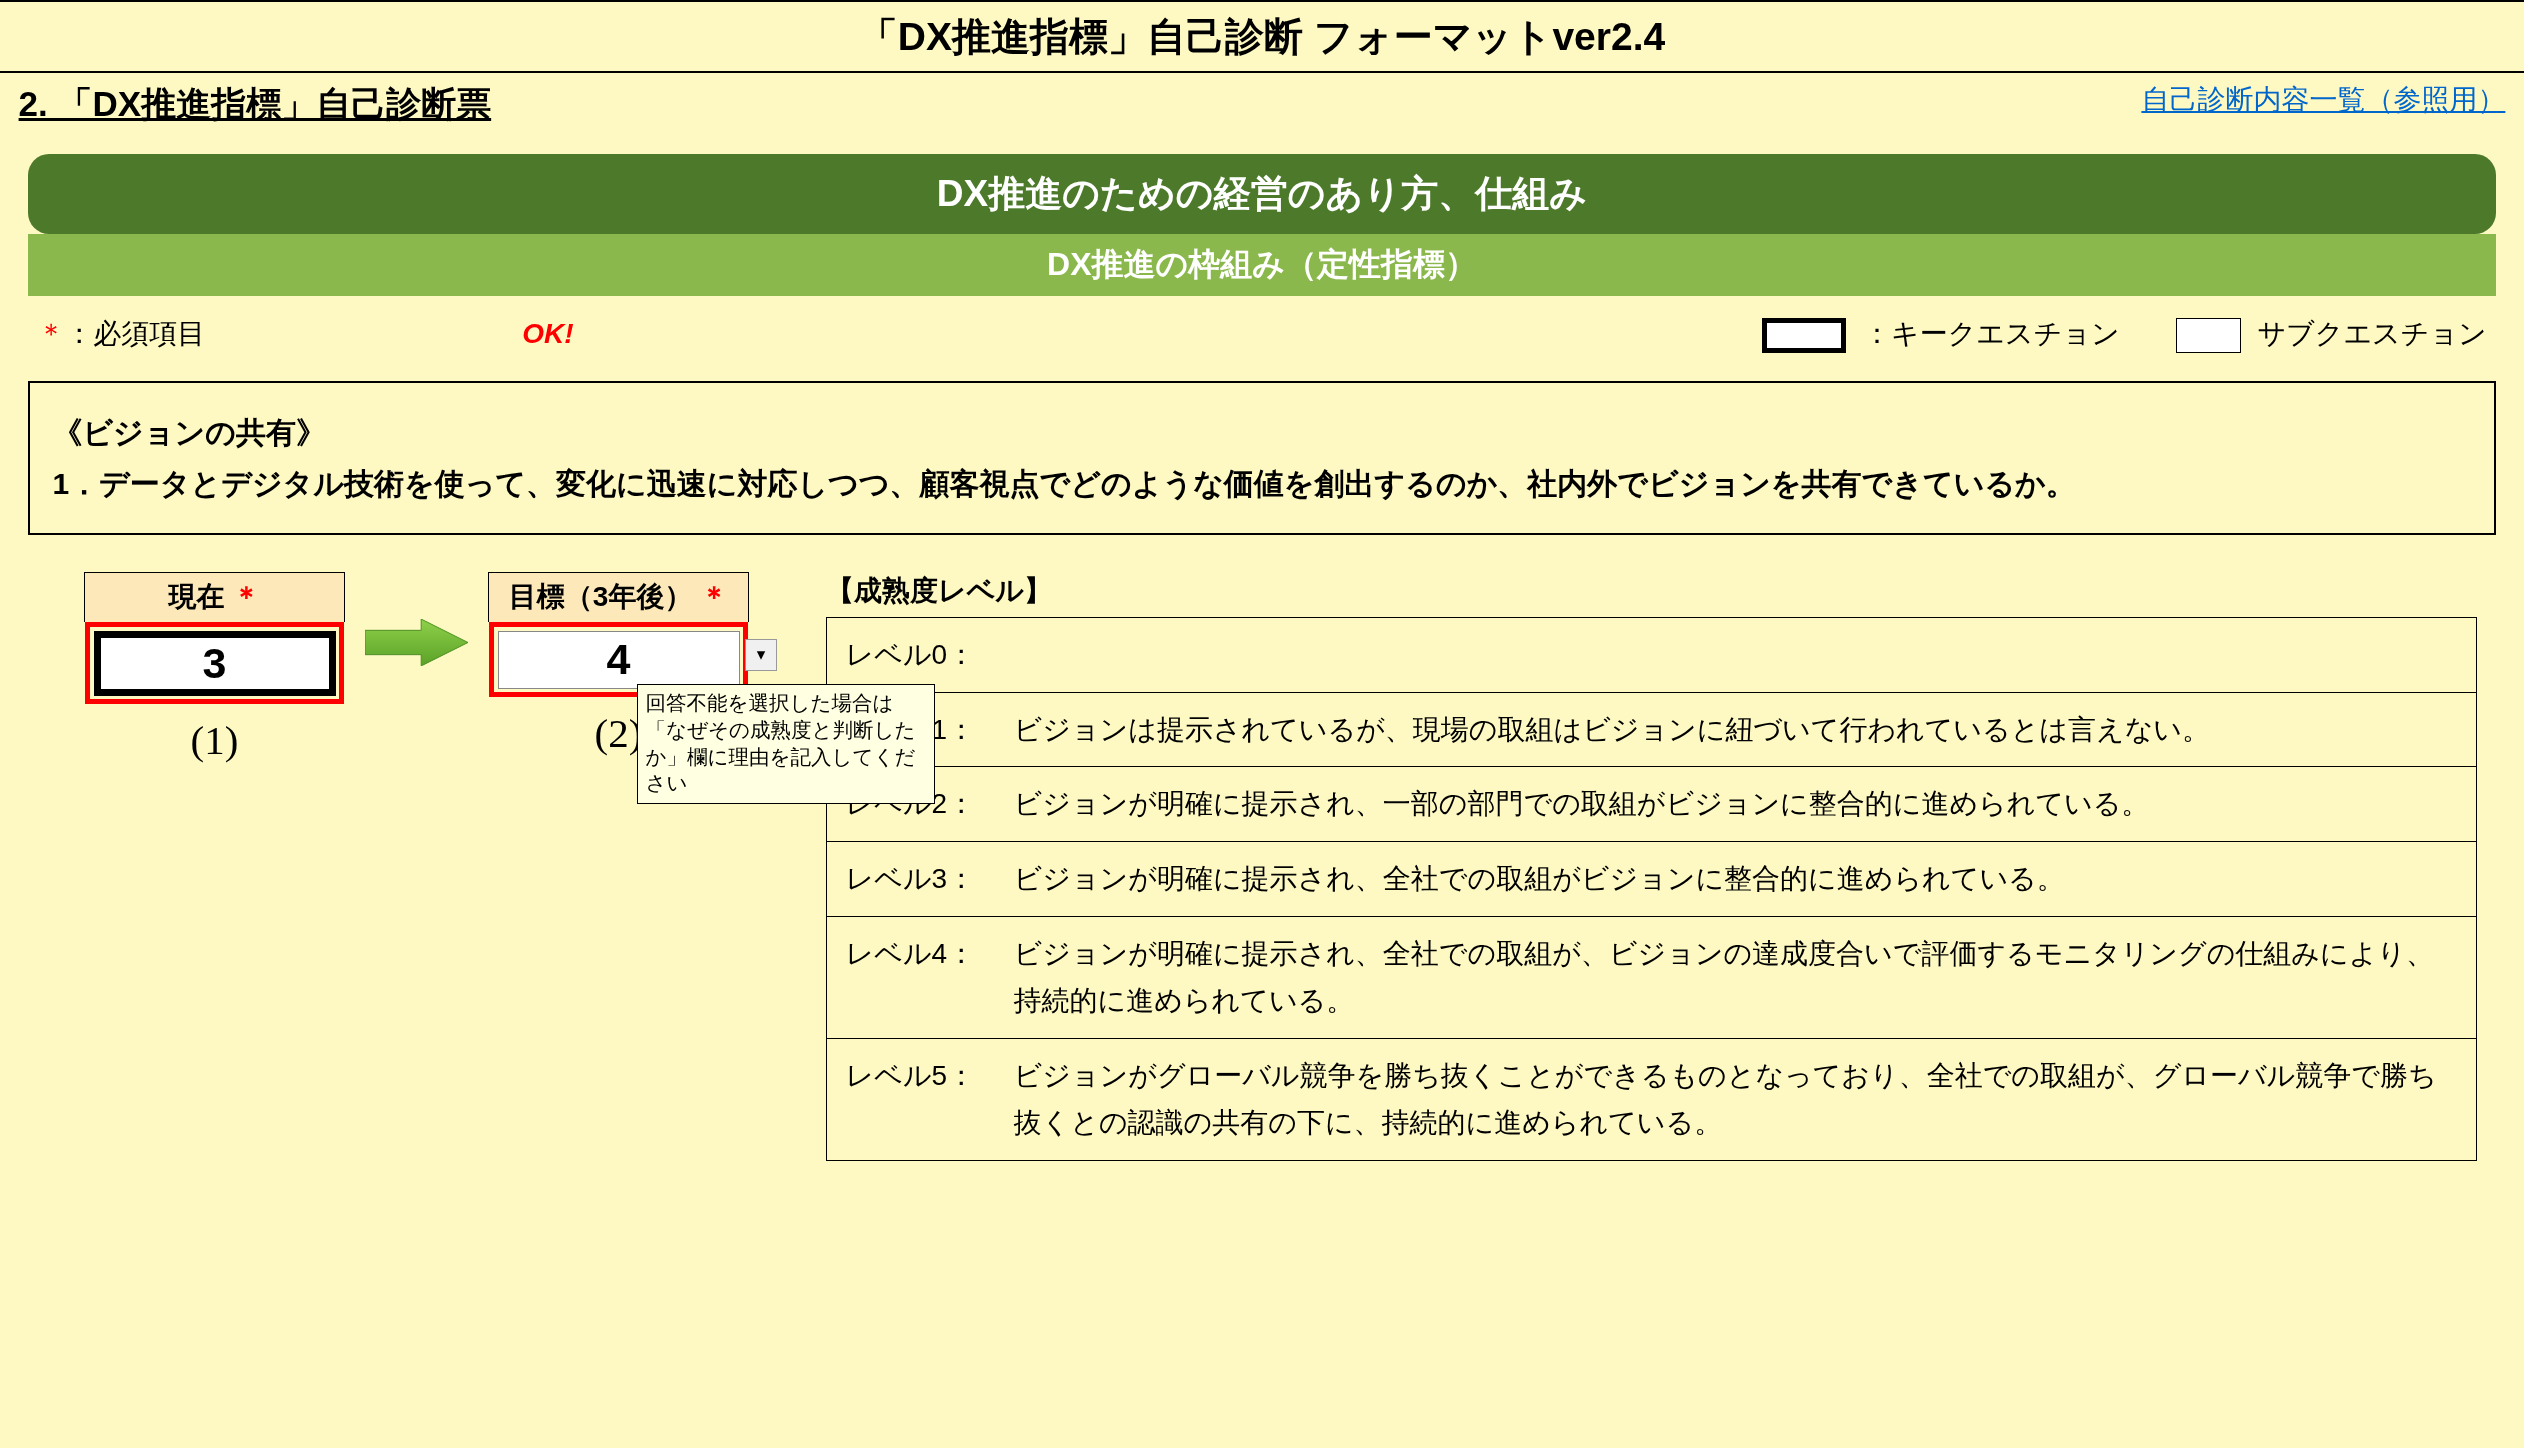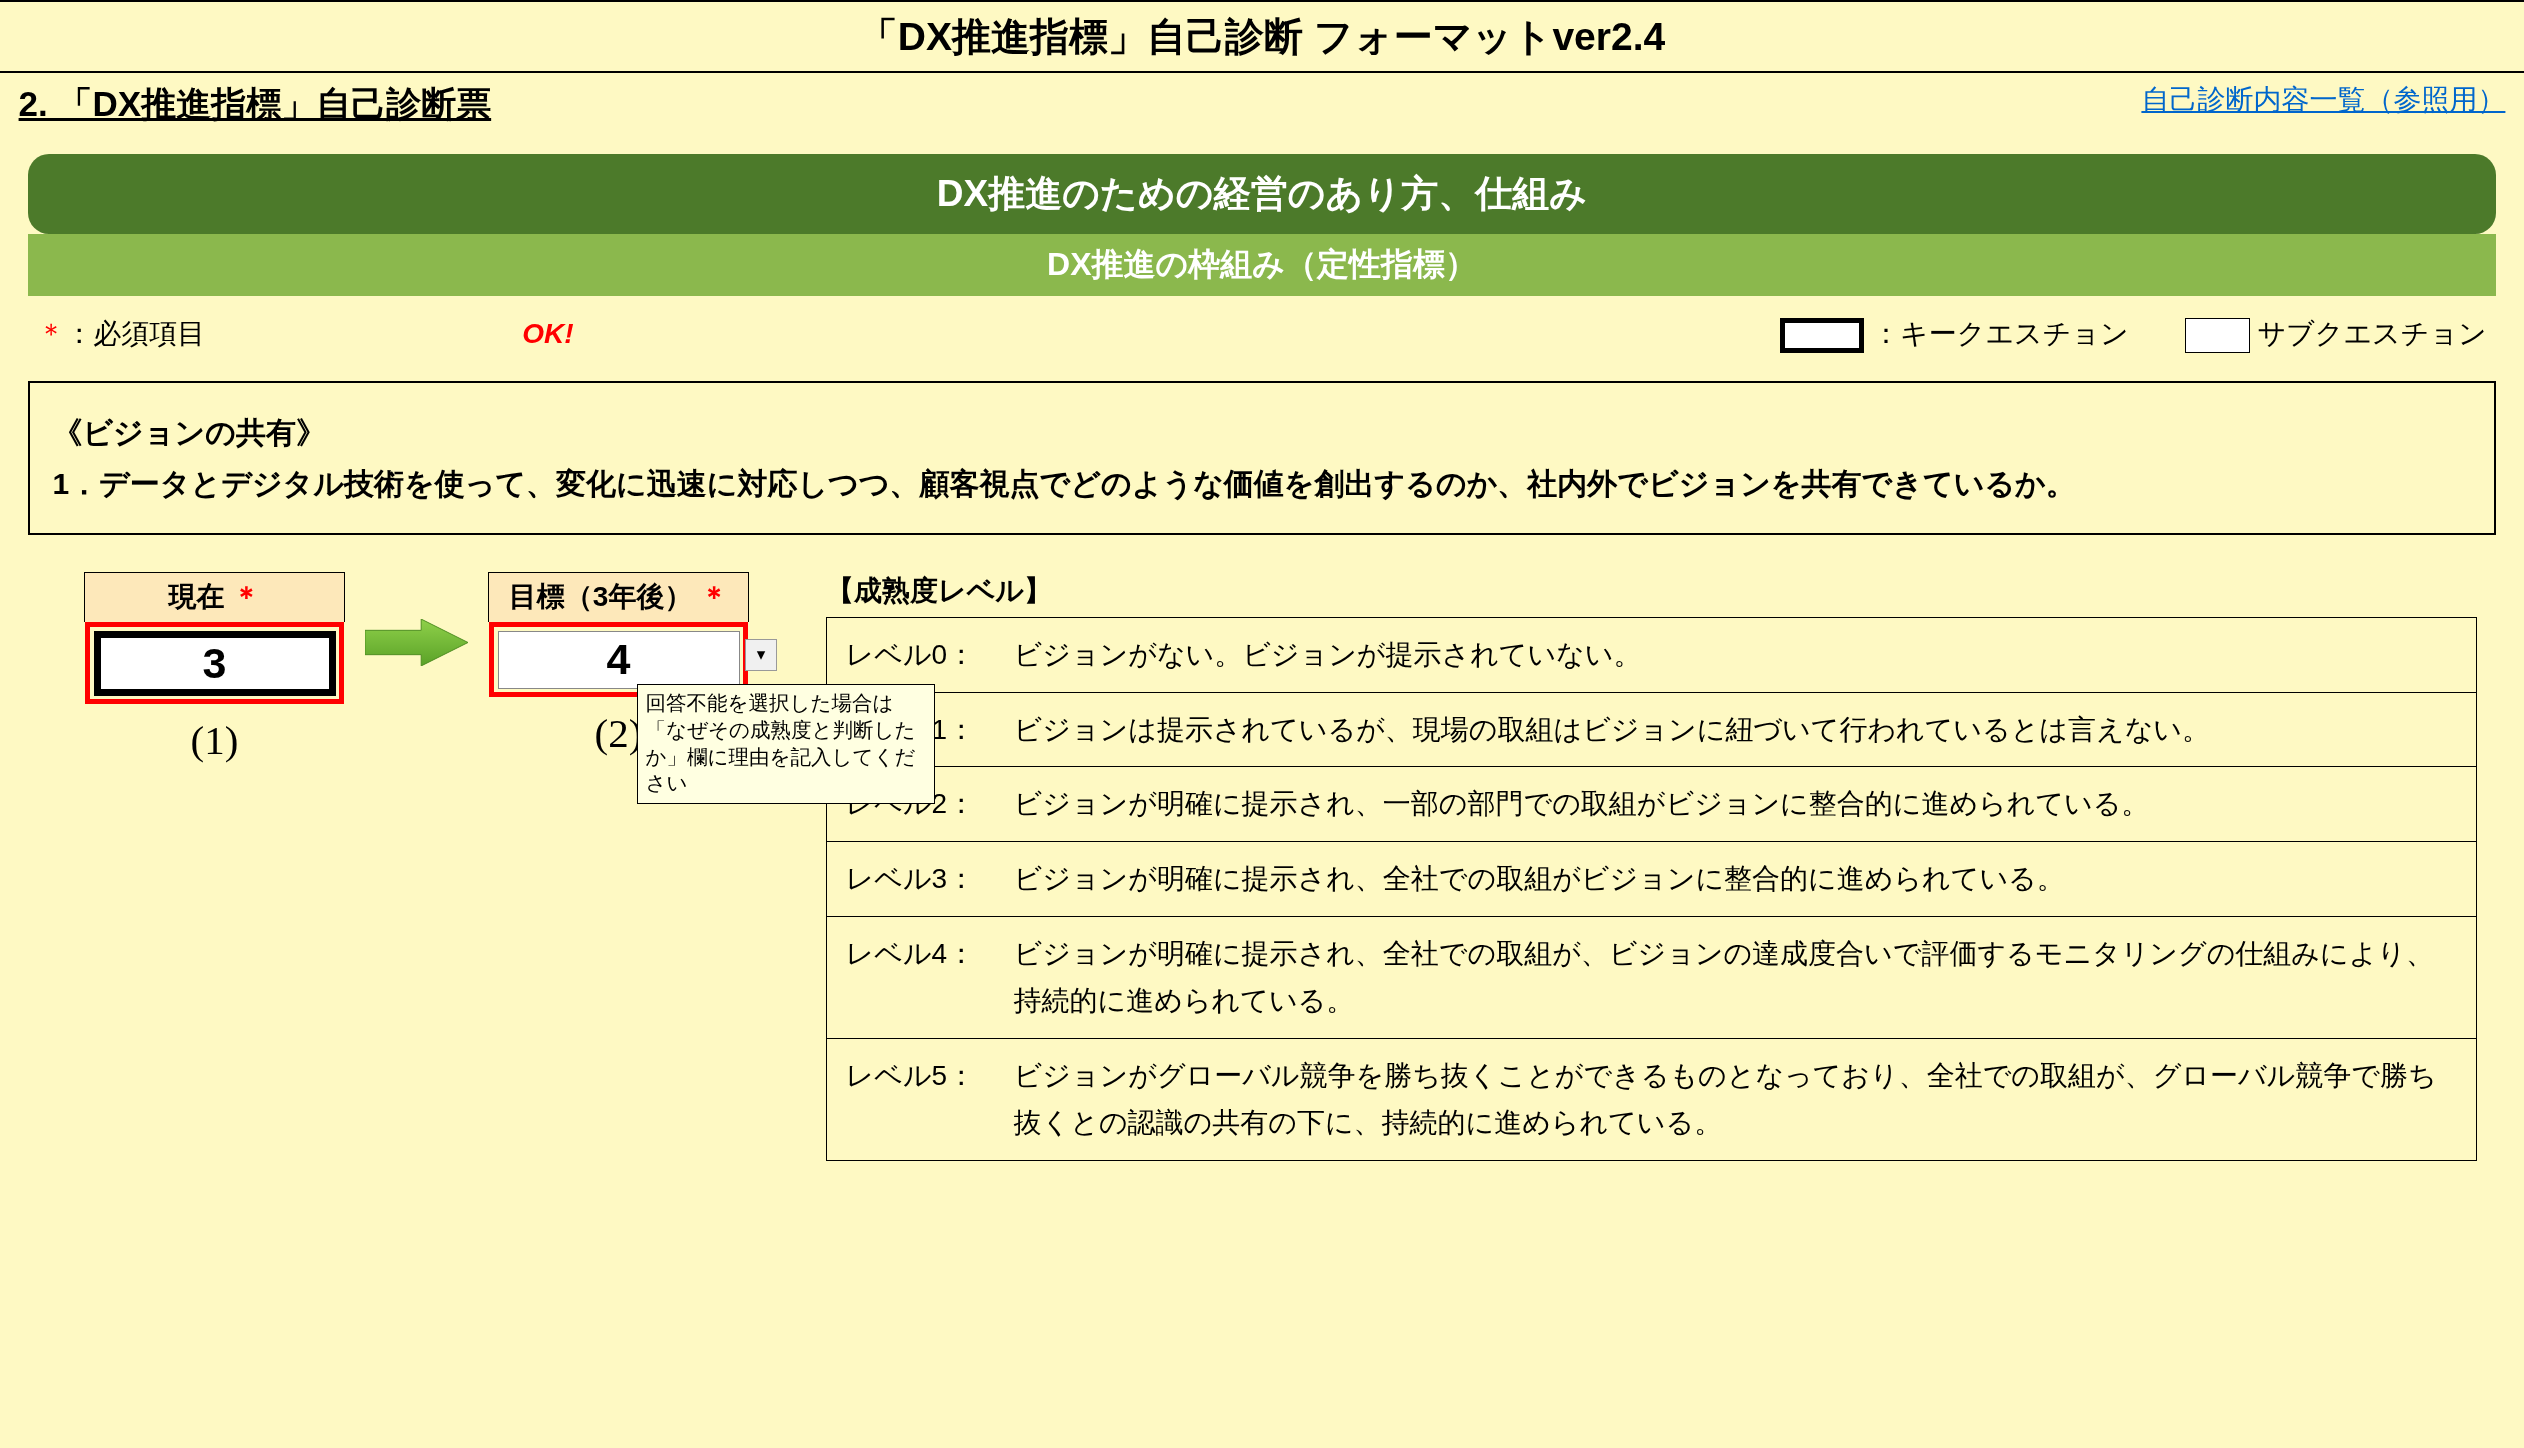--- a/index.html
+++ b/index.html
@@ -71,20 +71,21 @@
     font-style: italic;
     font-weight: bold;
     margin-left: 317px;
     font-size: 28px;
   }
   .legend-right {
     margin-left: auto;
     display: flex;
     align-items: center;
     gap: 56px;
+    font-family: Liberation Mono, monospace;
   }
   .key-box {
     display: inline-block;
     width: 84px;
     height: 35px;
     border: 5.6px solid #000;
     background: #fff;
     vertical-align: middle;
   }
   .sub-box {
@@ -287,21 +288,20 @@
         <div class="tooltip-box">回答不能を選択した場合は「なぜその成熟度と判断したか」欄に理由を記入してください</div>
       </div>
 
       <div style="width:37px"></div>
 
       <div class="maturity-section">
         <div class="maturity-title">【成熟度レベル】</div>
         <div class="maturity-table">
           <div class="maturity-row">
             <div class="maturity-label">レベル0：</div>
-            <div class="maturity-desc">ビジョンがない。ビジョンが提示されていない。</div>
           </div>
           <div class="maturity-row">
             <div class="maturity-label">レベル1：</div>
             <div class="maturity-desc">ビジョンは提示されているが、現場の取組はビジョンに紐づいて行われているとは言えない。</div>
           </div>
           <div class="maturity-row">
             <div class="maturity-label">レベル2：</div>
             <div class="maturity-desc">ビジョンが明確に提示され、一部の部門での取組がビジョンに整合的に進められている。</div>
           </div>
           <div class="maturity-row">

